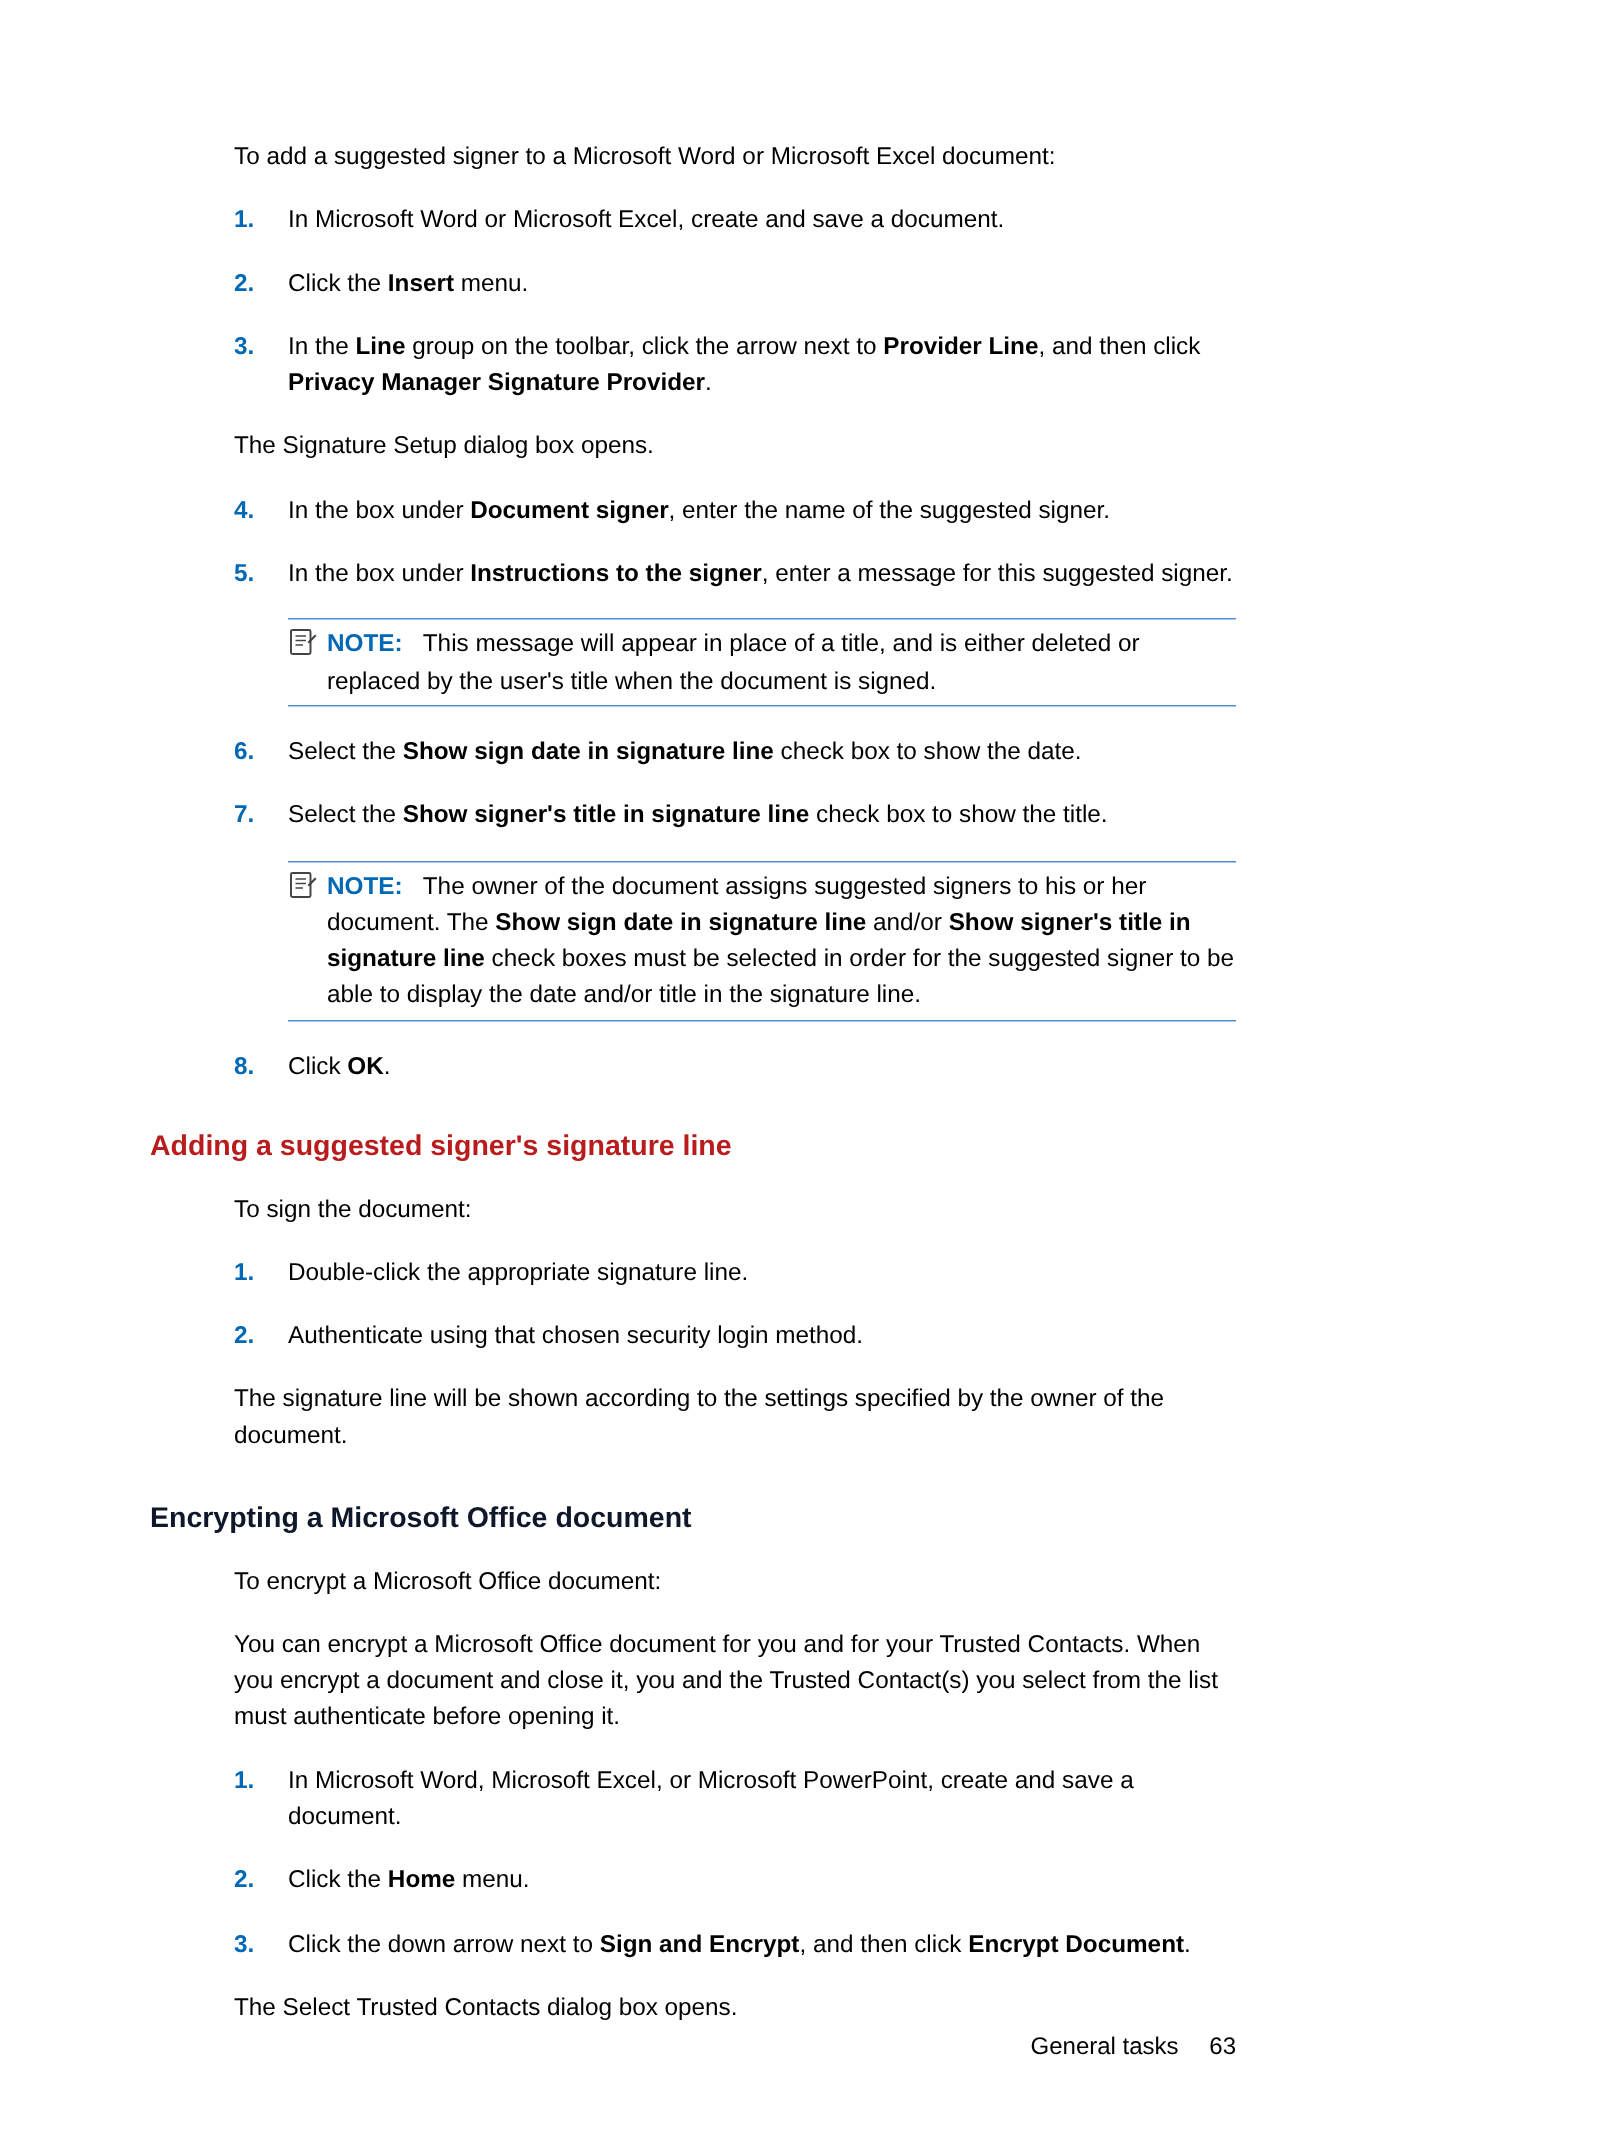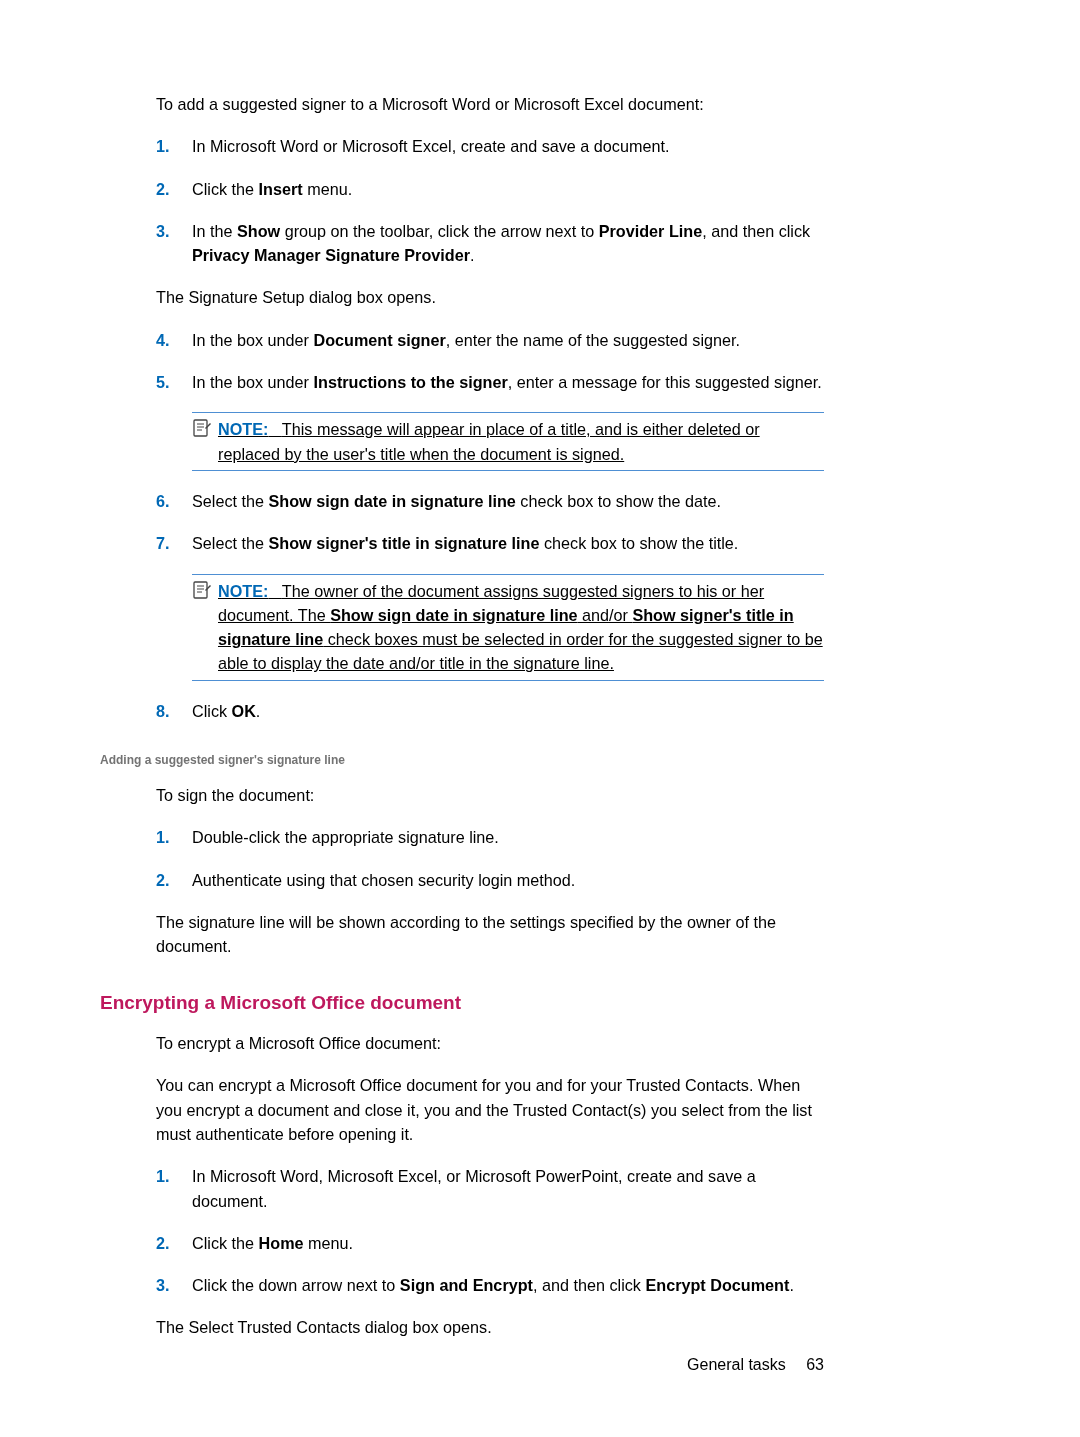--- a/index.html
+++ b/index.html
@@ -48,43 +48,42 @@
   .sub-indent {
     margin: 0 0 18px 36px;
   }
   .notebox {
     margin: 0 0 18px 36px;
     border-top: 1px solid #4e8fd3;
     border-bottom: 1px solid #4e8fd3;
     padding: 4px 0;
     display: flex;
     align-items: flex-start;
-    text-decoration: underline;
   }
   .note-icon {
     width: 26px;
     flex: 0 0 26px;
     padding-top: 1px;
   }
   .note-icon svg { display: block; }
   .note-body {
     flex: 1;
   }
   .note-label {
     color: #0068b5;
     font-weight: bold;
   }
   .h4-link {
-    color: #737373;
+    color: #b91c1c;
     font-weight: bold;
     margin: 28px 0 14px 0;
-    font-size: 12px;
+    font-size: 19px;
   }
   .h3-title {
-    color: #be185d;
+    color: #0f172a;
     font-weight: bold;
     margin: 30px 0 14px 0;
     font-size: 19px;
   }
   .footer {
     position: absolute;
     bottom: 60px;
     right: 100px;
     font-size: 16px;
     text-align: center;
@@ -107,21 +106,21 @@
       <li>
         <span class="num">1.</span>
         <span class="txt">In Microsoft Word or Microsoft Excel, create and save a document.</span>
       </li>
       <li>
         <span class="num">2.</span>
         <span class="txt">Click the <b>Insert</b> menu.</span>
       </li>
       <li>
         <span class="num">3.</span>
-        <span class="txt">In the <b>Show</b> group on the toolbar, click the arrow next to <b>Provider Line</b>, and then click <b>Privacy Manager Signature Provider</b>.</span>
+        <span class="txt">In the <b>Line</b> group on the toolbar, click the arrow next to <b>Provider Line</b>, and then click <b>Privacy Manager Signature Provider</b>.</span>
       </li>
     </ol>
     <p class="body-para sub-indent">The Signature Setup dialog box opens.</p>
 
     <ol class="steps">
       <li>
         <span class="num">4.</span>
         <span class="txt">In the box under <b>Document signer</b>, enter the name of the suggested signer.</span>
       </li>
       <li>

